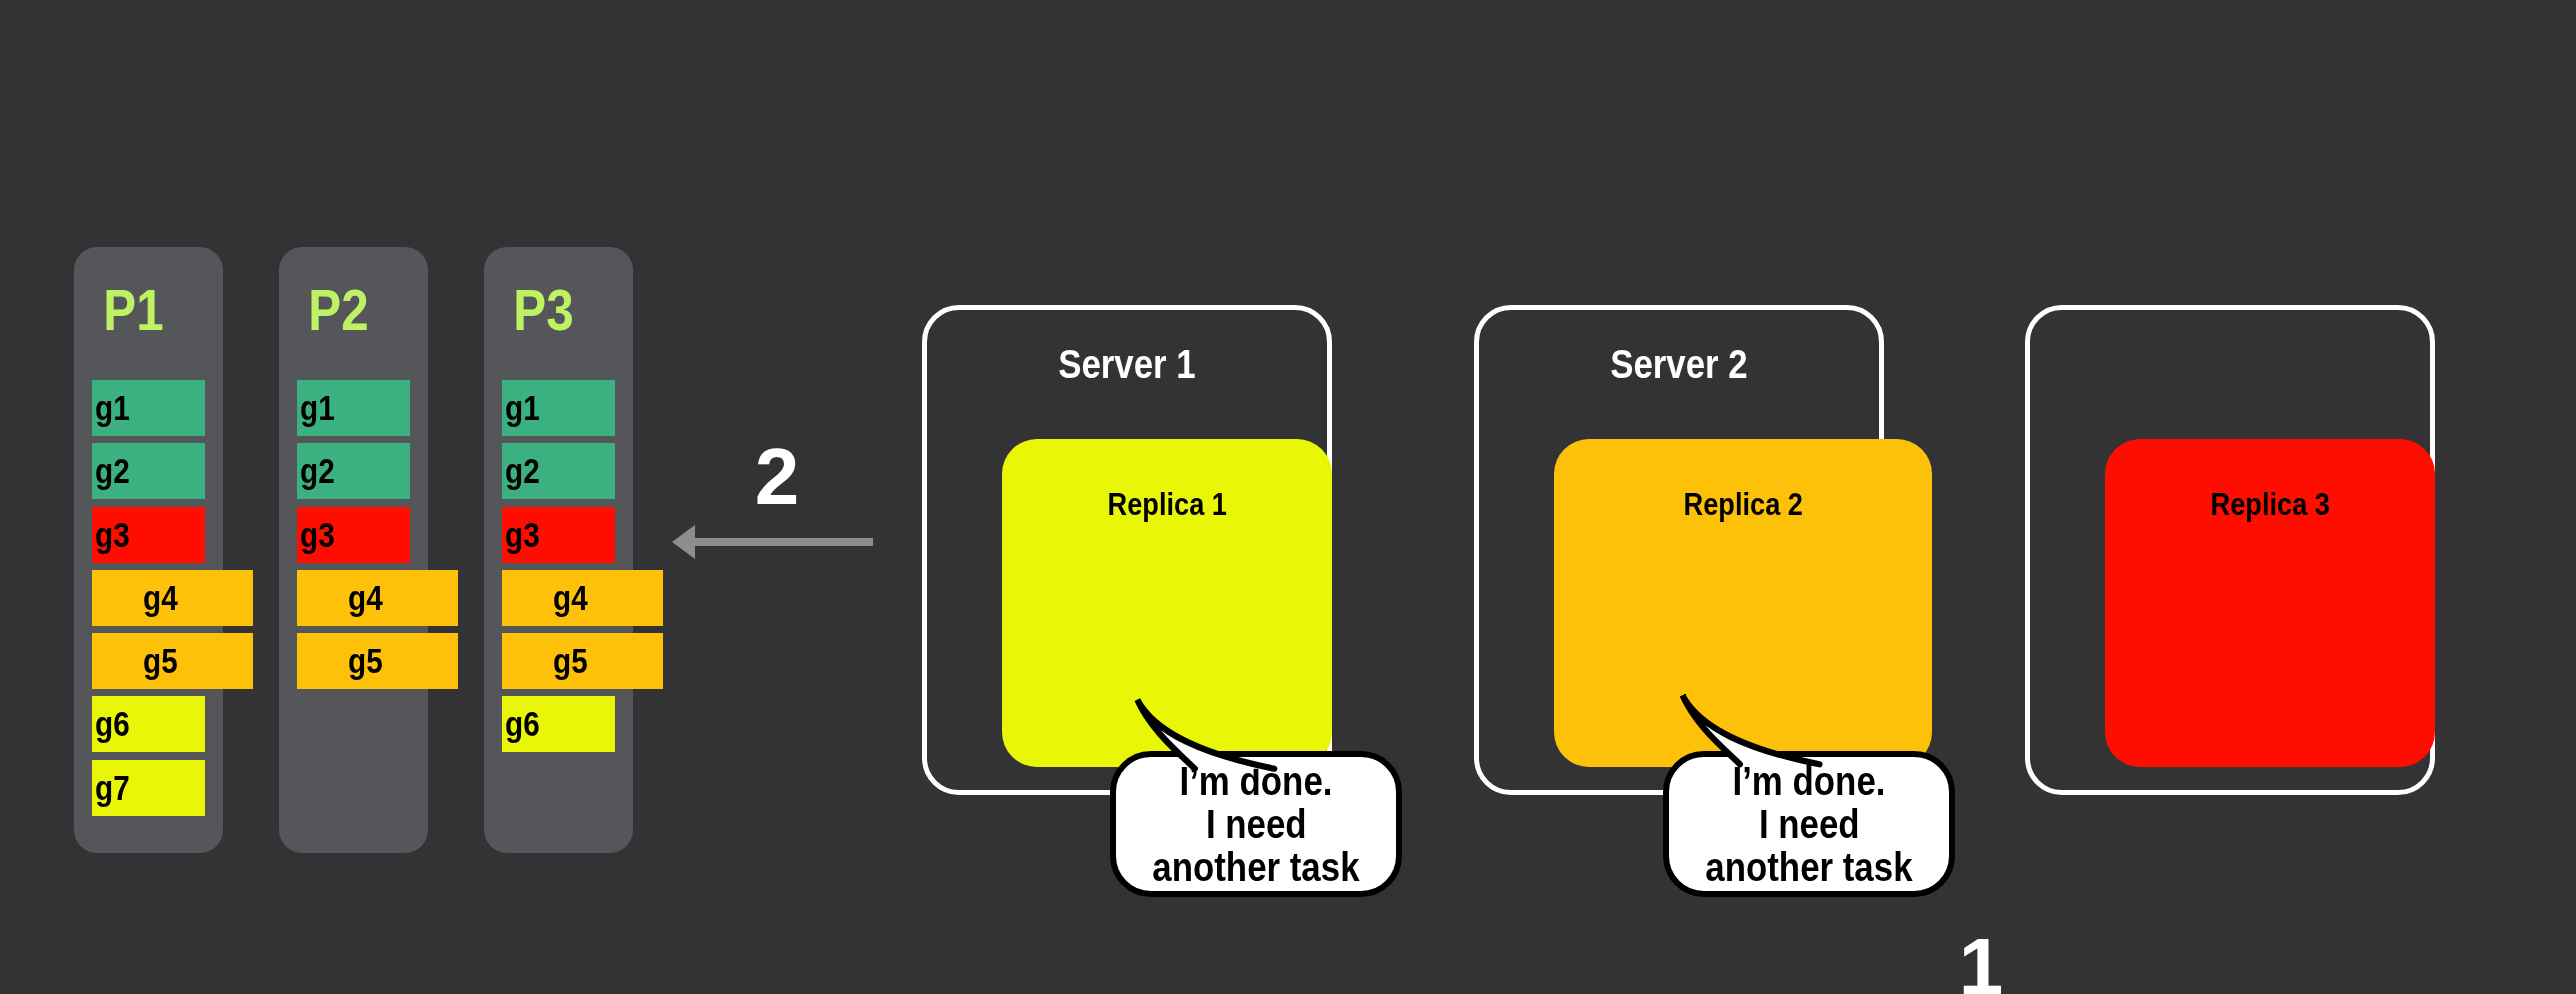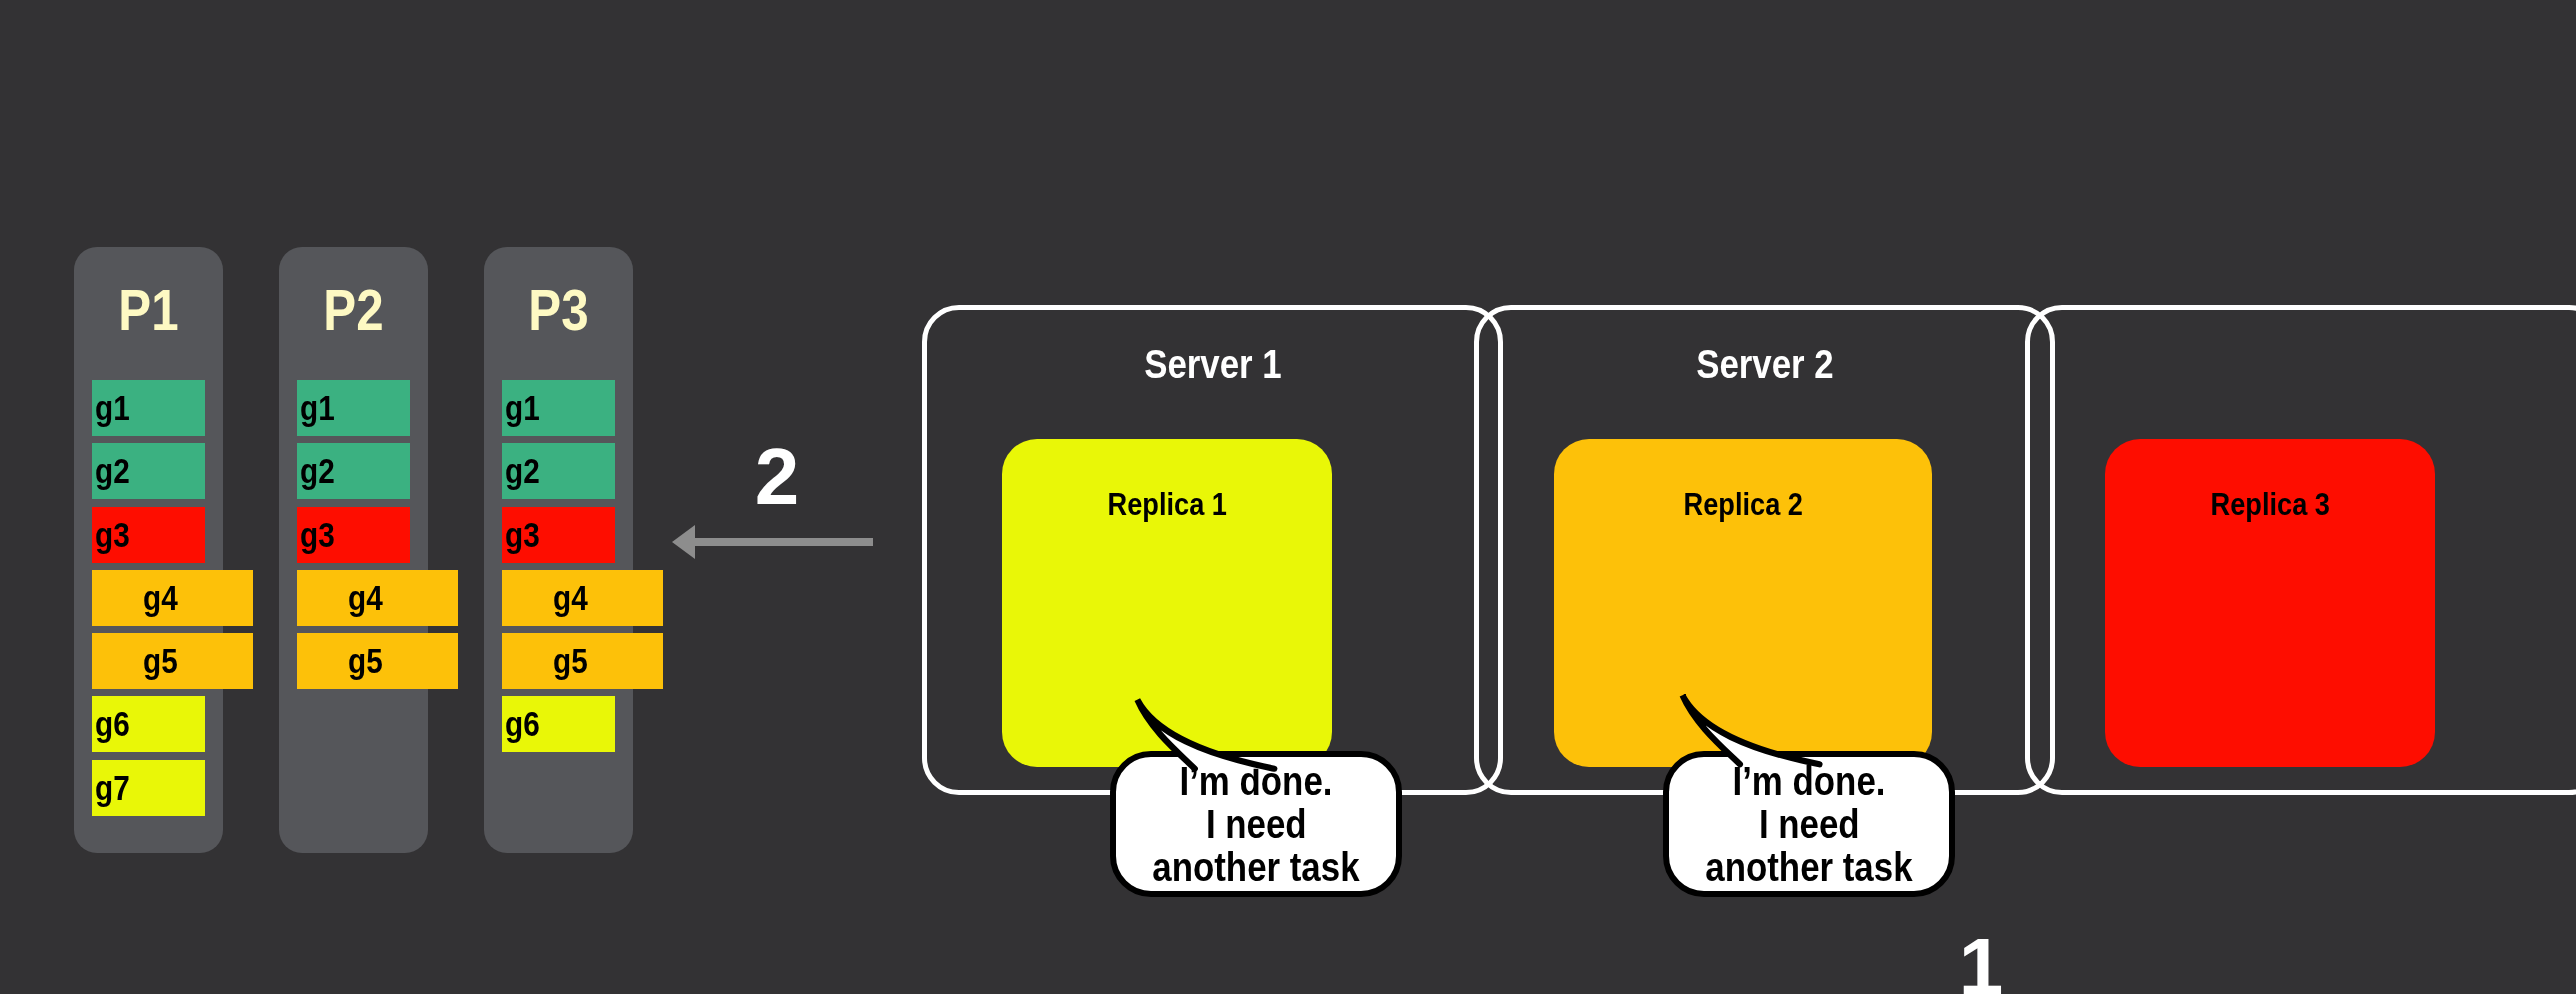--- a/index.html
+++ b/index.html
@@ -11,35 +11,35 @@
   }
   .cx{display:inline-block;transform:scaleX(0.85);transform-origin:50% 50%;white-space:nowrap;}
 
   
   .partition{
     position:absolute;top:247px;width:149px;height:606px;
     background:#55565a;border-radius:23px;
   }
   .partition-title{
     position:absolute;top:34px;left:0;width:100%;height:58px;line-height:58px;
-    text-align:center;font-size:58px;color:#fef9c3;
+    text-align:left;font-size:58px;color:#bef264;padding-left:24px;
   }
   .cell{
     position:absolute;left:17.7px;width:113px;height:56px;
     text-align:left;
   }
   .cell-label{font-size:35px;line-height:56px;color:#000000;}
   [data-color="green"]{background:#3bb181;}
   [data-color="red"]{background:#fe0d00;}
   [data-color="amber"]{background:#fdc109;padding-left:48px;}
   [data-color="yellow"]{background:#e9f707;}
 
   
   .server{
-    position:absolute;top:305px;width:581px;height:490px;
+    position:absolute;top:305px;width:410px;height:490px;
     border:5.3px solid #ffffff;border-radius:37px;box-sizing:border-box;
     background:transparent;
   }
   .server-title{
     position:absolute;top:34px;left:0;width:100%;height:41px;line-height:41px;
     text-align:center;font-size:41px;color:#ffffff;
   }
   .replica{
     position:absolute;left:75px;top:129px;width:330px;height:328px;
     border-radius:35px;text-align:center;

